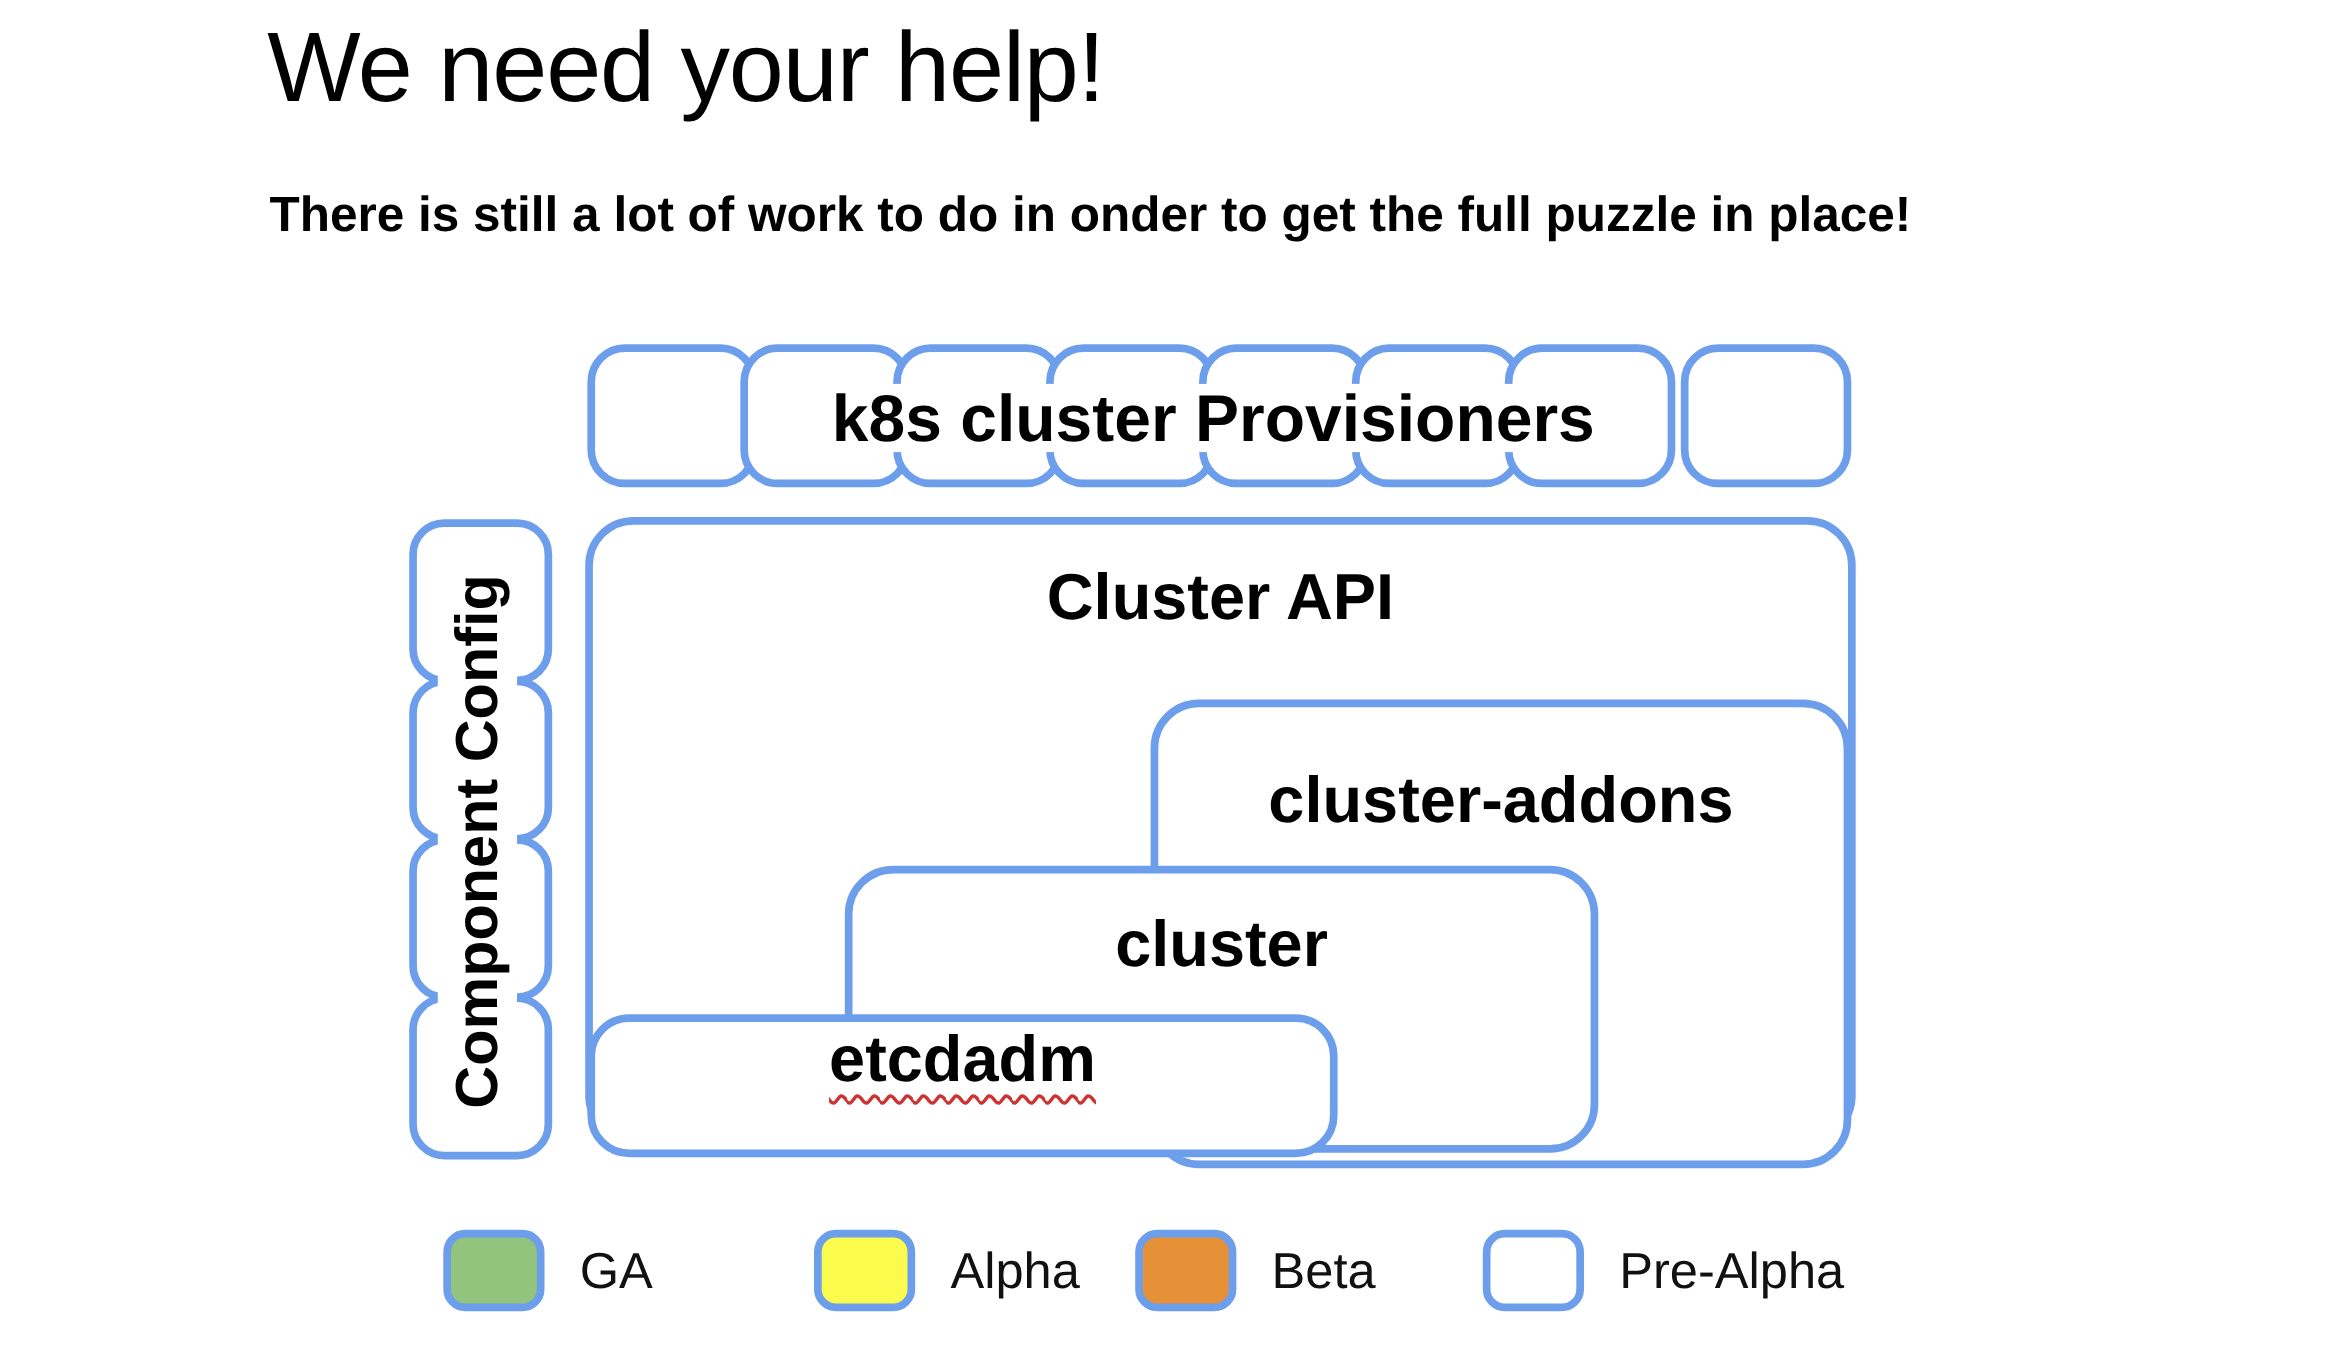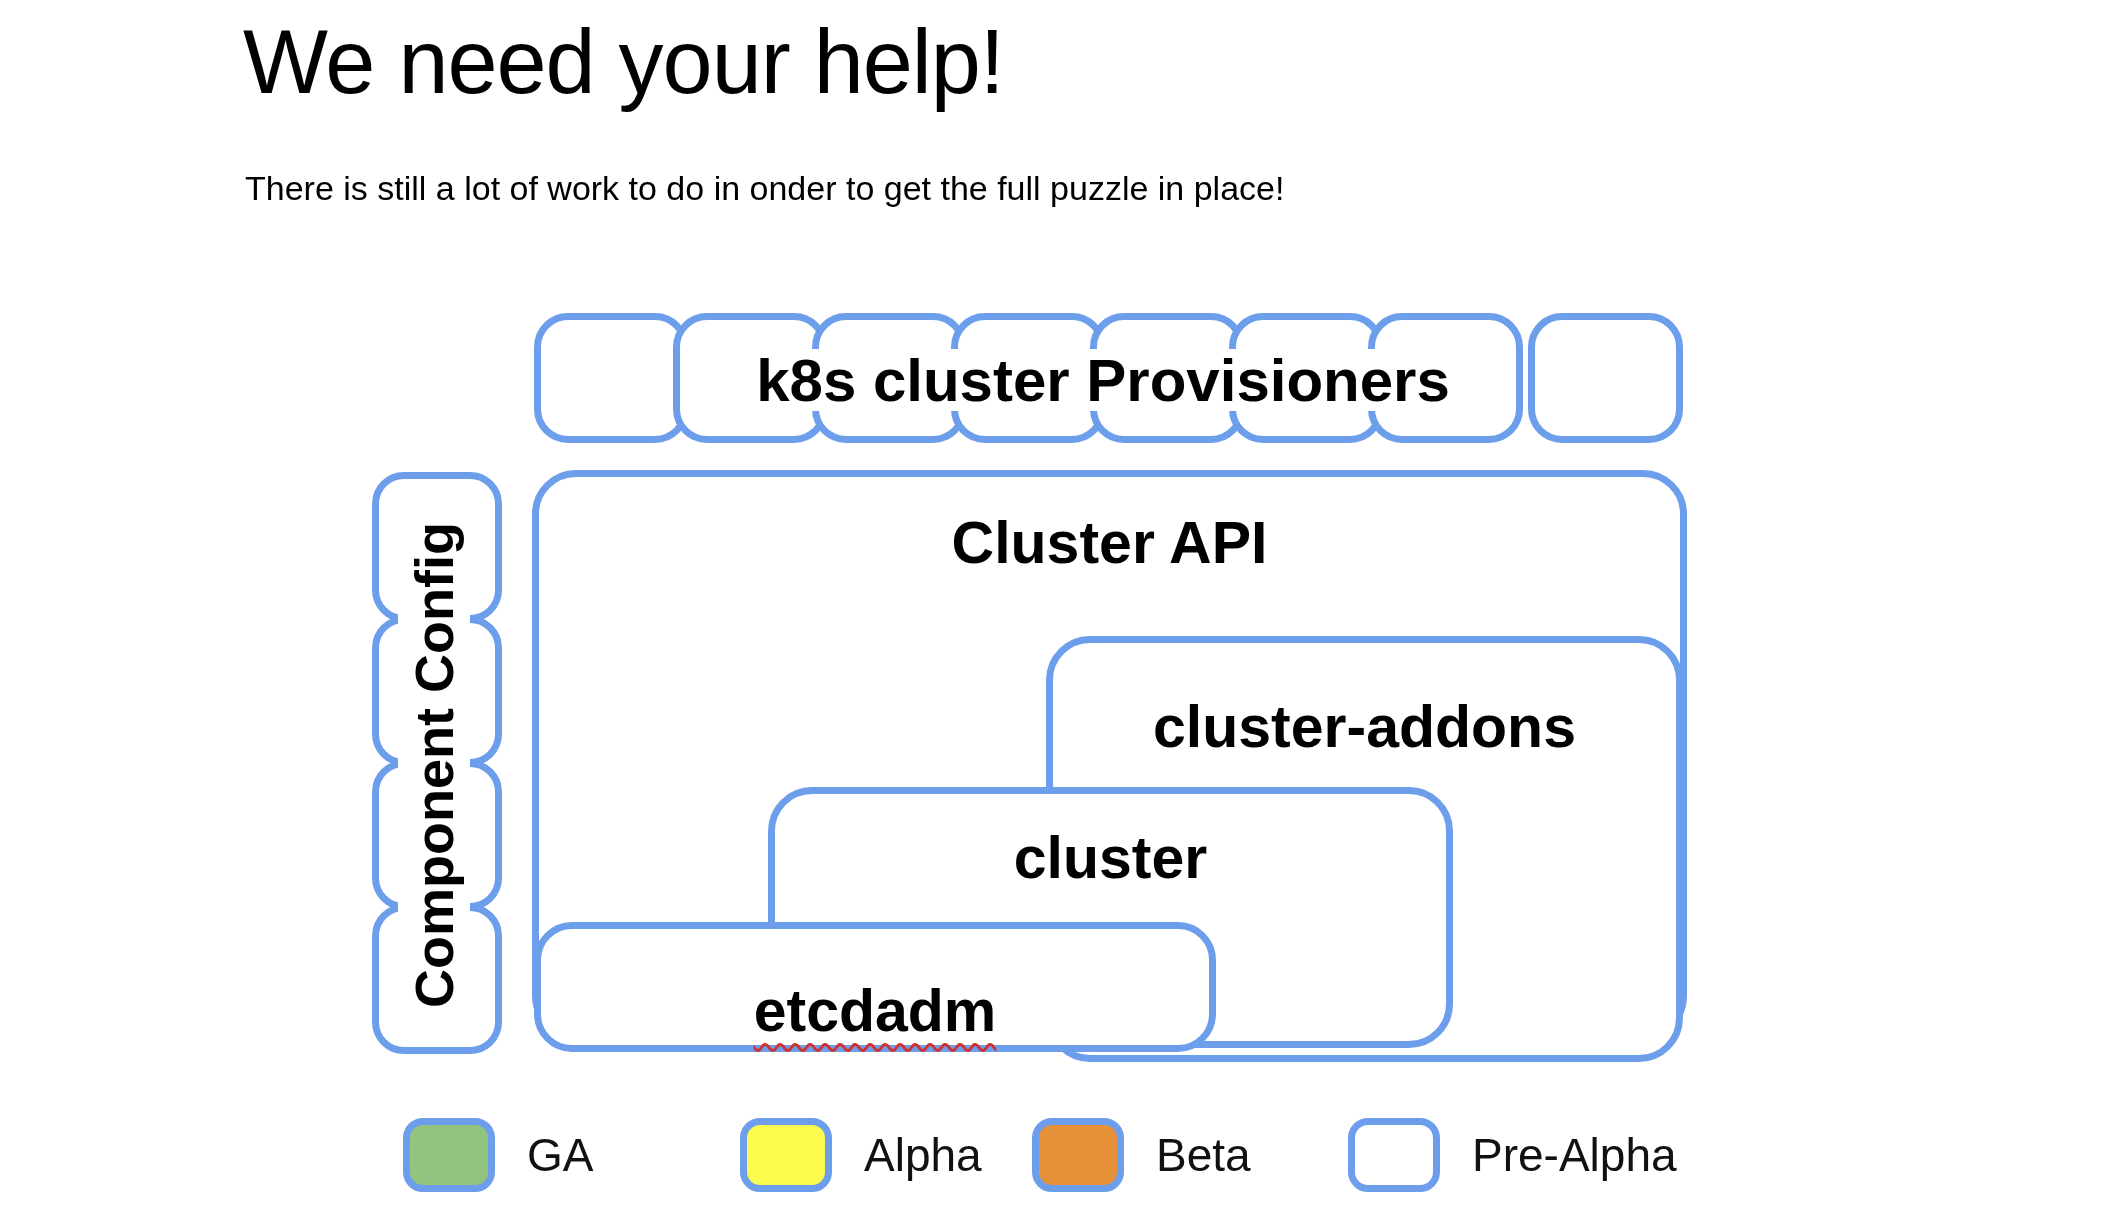--- a/index.html
+++ b/index.html
@@ -20,22 +20,22 @@
     top: 6px;
     font-size: 90px;
     font-weight: 400;
     letter-spacing: -1px;
     line-height: 1.25;
   }
   .subtitle {
     position: absolute;
     left: 245px;
     top: 166px;
-    font-size: 34px;
-    font-weight: 400;
+    font-size: 45px;
+    font-weight: 700;
     line-height: 1.3;
   }
 
   
   :root {
     --ga: #93c47d;
     --beta: #e69138;
     --beta-dark: #cd7b45;
     --alpha: #fbfb4e;
     --pre-alpha: #ffffff;
@@ -134,21 +134,21 @@
     text-align: center;
     white-space: nowrap;
   }
   #cluster-api    { left: 532px;  top: 470px; width: 1155px; height: 570px; border-radius: 44px; z-index: 1; }
   #cluster-api .pbox-label { margin-top: 32px; }
   #cluster-addons { left: 1046px; top: 636px; width: 637px;  height: 426px; border-radius: 44px; z-index: 2; }
   #cluster-addons .pbox-label { margin-top: 50px; }
   #kubeadm        { left: 768px;  top: 787px; width: 685px;  height: 261px; border-radius: 44px; z-index: 3; }
   #kubeadm .pbox-label { margin-top: 30px; }
   #etcdadm        { left: 534px;  top: 922px; width: 682px;  height: 130px; border-radius: 38px; z-index: 4;
-                    display: flex; align-items: flex-end; justify-content: center; }
+                    display: flex; align-items: flex-start; justify-content: center; }
 
   .misspelled {
     text-decoration-line: underline;
     text-decoration-style: wavy;
     text-decoration-color: var(--squiggle-red);
     text-decoration-thickness: 3px;
     text-underline-offset: 12px;
   }
 
   

